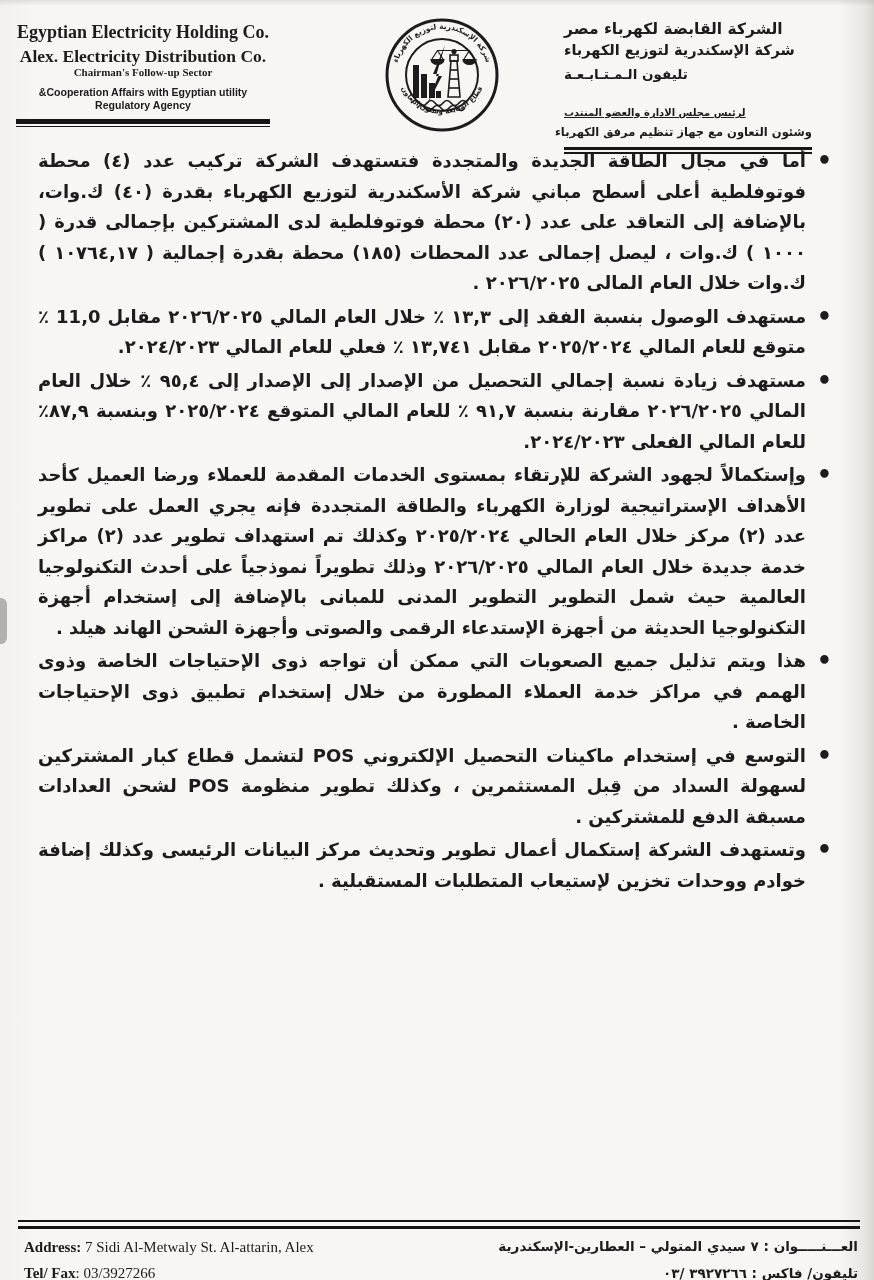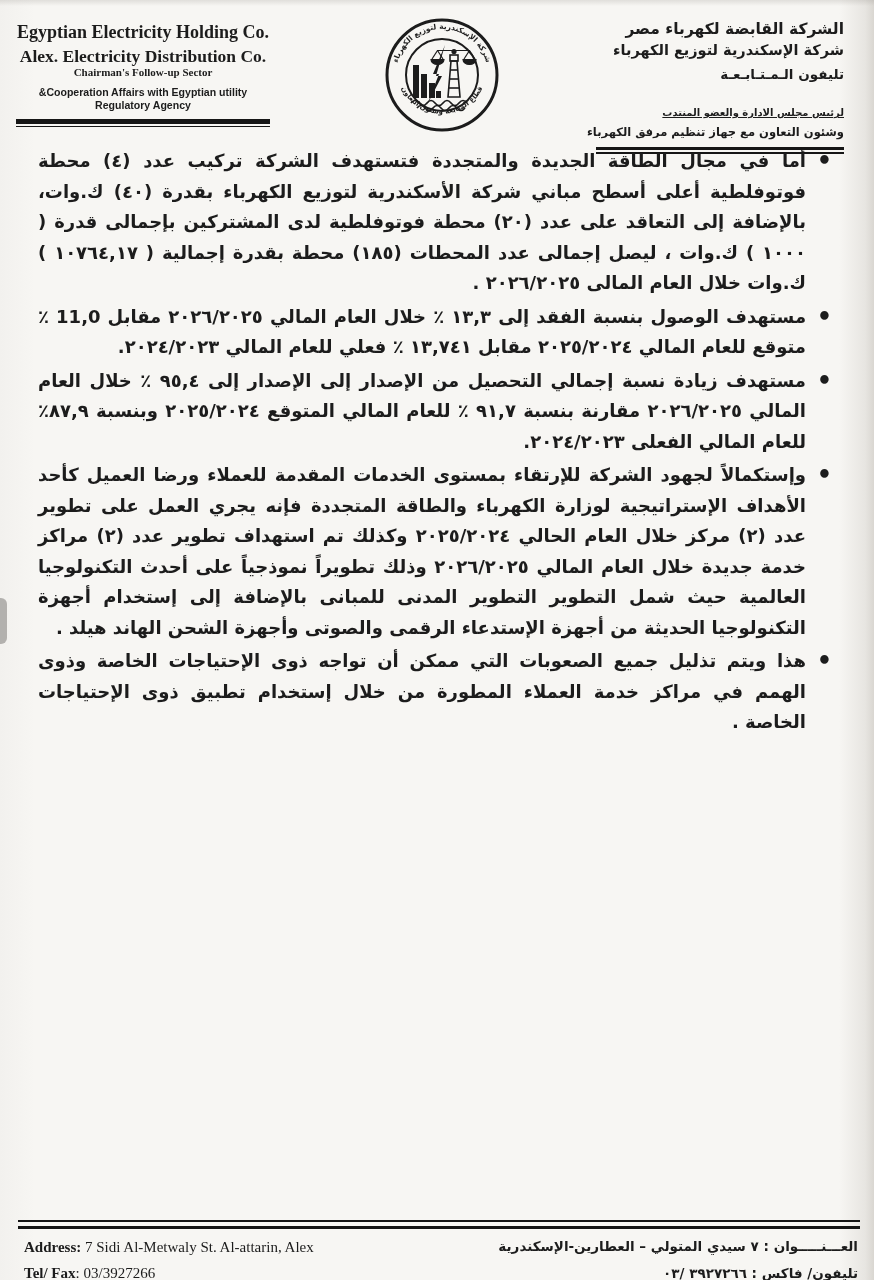--- a/index.html
+++ b/index.html
@@ -27,21 +27,21 @@
   .hl2{font-size:17.5px;margin-top:3px;}
   .hl3{font-size:11px;}
   .hl4{font-size:11px;margin-top:8px;font-family:"Liberation Sans",sans-serif;transform:scaleX(.96);}
   .dbl{margin-top:7px;height:9px;border-top:5px solid #161616;position:relative;}
   .dbl::after{content:"";position:absolute;left:0;right:0;top:2px;border-top:1.5px solid #161616;}
 
   .hdr-logo{position:absolute;left:382px;top:14px;width:120px;height:122px;}
   .hdr-logo svg{width:100%;height:100%;}
 
   .hdr-right{
-    position:absolute;left:596px;top:20px;width:248px;text-align:right;
+    position:absolute;left:564px;top:20px;width:248px;text-align:left;
     direction:rtl;font-weight:bold;line-height:1.2;white-space:nowrap;
   }
   .hr1{font-size:15.5px;}
   .hr2{font-size:14.5px;margin-top:3px;}
   .hr3{font-size:13.5px;margin-top:7px;}
   .hr4{font-size:10px;margin-top:25px;text-decoration:underline;}
   .hr5{font-size:11.5px;margin-top:7px;padding-left:9px;}
   .hdr-right .dbl{margin-top:7px;border-top-width:3.5px;}
   .hdr-right .dbl::after{border-top-width:2.5px;top:2px;}
 
@@ -151,20 +151,22 @@
     <div class="dbl"></div>
   </div>
 
   <div class="content">
     <ul>
       <li>أما في مجال الطاقة الجديدة والمتجددة فتستهدف الشركة تركيب عدد (٤) محطة فوتوفلطية أعلى أسطح مباني شركة الأسكندرية لتوزيع الكهرباء بقدرة (٤٠) ك.وات، بالإضافة إلى التعاقد على عدد (٢٠) محطة فوتوفلطية لدى المشتركين بإجمالى قدرة ( ١٠٠٠ ) ك.وات ، ليصل إجمالى عدد المحطات (١٨٥) محطة بقدرة إجمالية ( ١٠٧٦٤,١٧ ) ك.وات خلال العام المالى ٢٠٢٦/٢٠٢٥ .</li>
       <li>مستهدف الوصول بنسبة الفقد إلى ١٣,٣ ٪ خلال العام المالي ٢٠٢٦/٢٠٢٥ مقابل 11,0 ٪ متوقع للعام المالي ٢٠٢٥/٢٠٢٤ مقابل ١٣,٧٤١ ٪ فعلي للعام المالي ٢٠٢٤/٢٠٢٣.</li>
       <li>مستهدف زيادة نسبة إجمالي التحصيل من الإصدار إلى الإصدار إلى ٩٥,٤ ٪ خلال العام المالي ٢٠٢٦/٢٠٢٥ مقارنة بنسبة ٩١,٧ ٪ للعام المالي المتوقع ٢٠٢٥/٢٠٢٤ وبنسبة ٨٧,٩٪ للعام المالي الفعلى ٢٠٢٤/٢٠٢٣.</li>
       <li>وإستكمالاً لجهود الشركة للإرتقاء بمستوى الخدمات المقدمة للعملاء ورضا العميل كأحد الأهداف الإستراتيجية لوزارة الكهرباء والطاقة المتجددة فإنه يجري العمل على تطوير عدد (٢) مركز خلال العام الحالي ٢٠٢٥/٢٠٢٤ وكذلك تم استهداف تطوير عدد (٢) مراكز خدمة جديدة خلال العام المالي ٢٠٢٦/٢٠٢٥ وذلك تطويراً نموذجياً على أحدث التكنولوجيا العالمية حيث شمل التطوير التطوير المدنى للمبانى بالإضافة إلى إستخدام أجهزة التكنولوجيا الحديثة من أجهزة الإستدعاء الرقمى والصوتى وأجهزة الشحن الهاند هيلد .</li>
       <li>هذا ويتم تذليل جميع الصعوبات التي ممكن أن تواجه ذوى الإحتياجات الخاصة وذوى الهمم في مراكز خدمة العملاء المطورة من خلال إستخدام تطبيق ذوى الإحتياجات الخاصة .</li>
+      <li>التوسع في إستخدام ماكينات التحصيل الإلكتروني POS لتشمل قطاع كبار المشتركين لسهولة السداد من قِبل المستثمرين ، وكذلك تطوير منظومة POS لشحن العدادات مسبقة الدفع للمشتركين .</li>
+      <li>وتستهدف الشركة إستكمال أعمال تطوير وتحديث مركز البيانات الرئيسى وكذلك إضافة خوادم ووحدات تخزين لإستيعاب المتطلبات المستقبلية .</li>
     </ul>
   </div>
 
   <div class="footer-rule"></div>
 
   <div class="footer-en">
     <div>
       <span class="lbl">Address:</span>
       <span>7 Sidi Al-Metwaly St. Al-attarin, Alex</span>
     </div>

